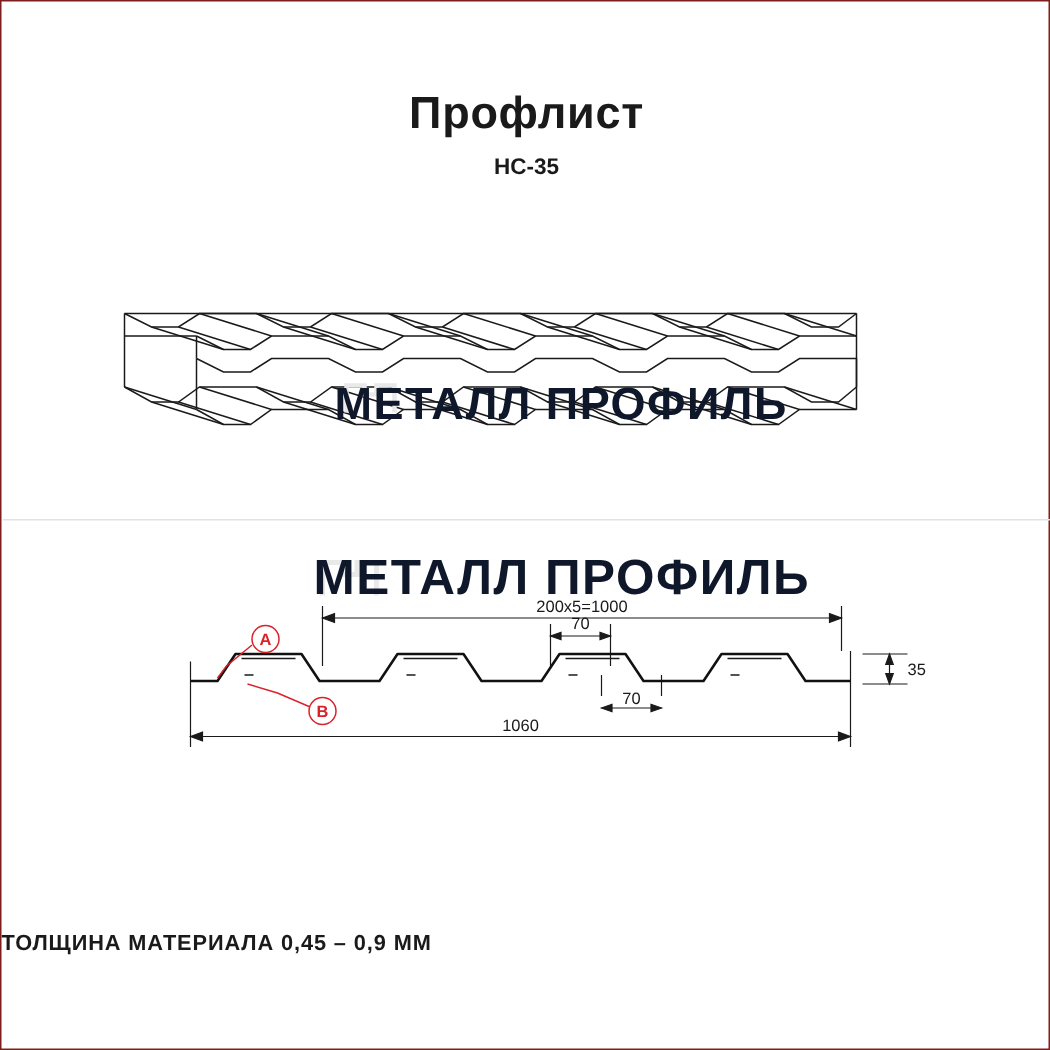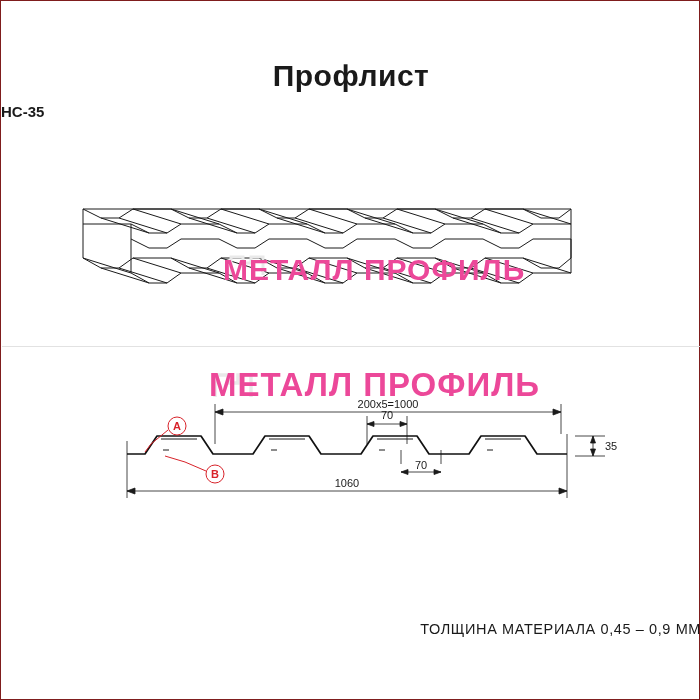--- a/index.html
+++ b/index.html
@@ -32,40 +32,41 @@
     font-size: 30px;
     font-weight: bold;
     letter-spacing: 0.5px;
     color: #1a1a1a;
   }
   .subtitle {
     position: absolute;
     top: 102px;
     left: 0;
     width: 700px;
+    text-align: center;
     font-size: 15px;
     font-weight: bold;
     color: #1a1a1a;
   }
 
   
   .persp {
     position: absolute;
     top: 175px;
     left: 70px;
     width: 560px;
     height: 130px;
   }
 
   
   .wm {
     position: absolute;
     pointer-events: none;
     user-select: none;
-    color: #ec4899;
+    color: #0f172a;
     font-weight: bold;
     white-space: nowrap;
   }
   .wm1 {
     top: 252px;
     left: 222px;
     font-size: 30px;
     letter-spacing: 1px;
   }
   .wm2 {
@@ -99,23 +100,23 @@
     width: 520px;
     height: 125px;
   }
 
   
   .footer {
     position: absolute;
     top: 620px;
     left: 0;
     width: 700px;
-    text-align: right;
+    text-align: left;
     font-size: 14.5px;
-    font-weight: normal;
+    font-weight: bold;
     letter-spacing: 0.6px;
     color: #1a1a1a;
   }
 
   svg { display: block; overflow: visible; }
   .ln { fill: none; stroke: #1a1a1a; stroke-width: 1; }
   .ln-thick { fill: none; stroke: #111; stroke-width: 1.7; stroke-linejoin: round; }
   .dim { fill: none; stroke: #1a1a1a; stroke-width: 0.8; }
   .dimtxt { font-family: "Liberation Sans", sans-serif; font-size: 11px; fill: #1a1a1a; }
   .redln { fill: none; stroke: #d8232a; stroke-width: 1; }

